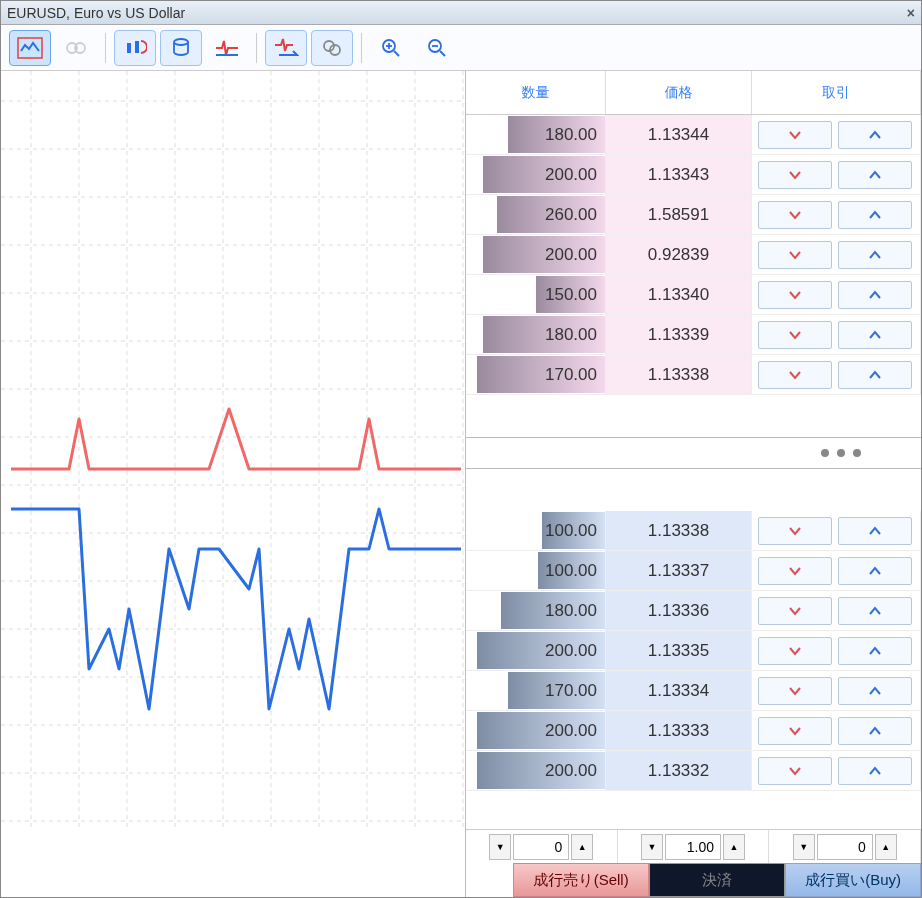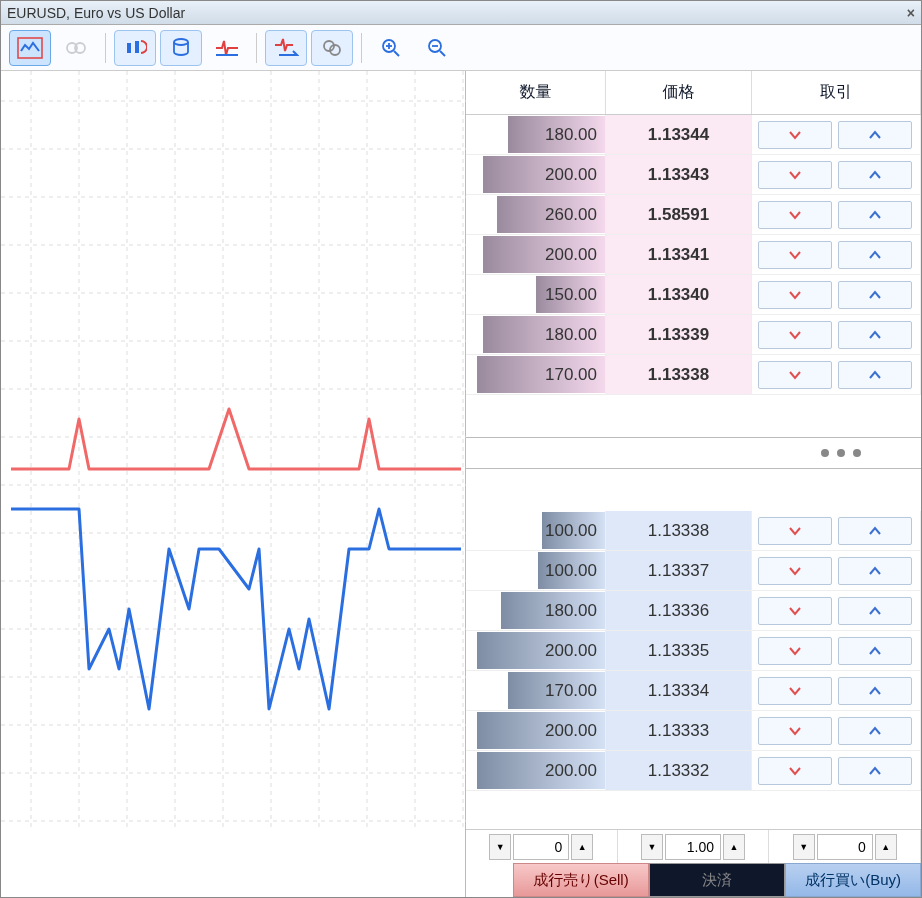--- a/index.html
+++ b/index.html
@@ -17,39 +17,39 @@
 .sep { width: 1px; height: 30px; background: #ccc; margin: 0 4px; }
 
 .main { flex: 1; display: flex; overflow: hidden; }
 
 .chart-area { width: 465px; border-right: 1px solid #bbb; position: relative; background: #fff; }
 .chart-grid { position: absolute; inset: 0; }
 .chart-grid line { stroke: #ddd; stroke-dasharray: 4 4; }
 
 .dom-area { flex: 1; display: flex; flex-direction: column; }
 .dom-header { display: flex; height: 44px; border-bottom: 1px solid #ccc; background: #fff; }
-.dom-header > div { border-right: 1px solid #ddd; display: flex; align-items: center; justify-content: center; font-size: 16px; color: #0f172a; }
+.dom-header > div { border-right: 1px solid #ddd; display: flex; align-items: center; justify-content: center; font-size: 14px; color: #3b82f6; }
 
 .col-vol { width: 140px; }
 .col-price { width: 146px; }
 .col-trade { flex: 1; }
 
 .dom-body { flex: 1; overflow: hidden; display: flex; flex-direction: column; gap: 42px; }
 .dom-rows { display: flex; flex-direction: column; }
 .dom-row { display: flex; height: 40px; }
 .dom-row > div { border-right: 1px solid #eee; border-bottom: 1px solid #eee; display: flex; align-items: center; }
 
 .vol-cell { width: 140px; justify-content: flex-end; padding-right: 8px; font-size: 17px; color: #333; position: relative; }
 .vol-bar { position: absolute; top: 1px; bottom: 1px; right: 0; z-index: 0; }
 .vol-bar.ask { background: linear-gradient(to right, #9a8a9e, #f4d8ec); }
 .vol-bar.bid { background: linear-gradient(to right, #7e8da4, #d4e0f4); }
 .vol-text { position: relative; z-index: 1; }
 
 .price-cell { width: 146px; justify-content: center; font-size: 17px; color: #333; }
-.price-cell.ask { background: #fbeaf4; font-weight: bold; }
+.price-cell.ask { background: #fbeaf4; }
 .price-cell.bid { background: #dee8f8; }
 
 .trade-cell { flex: 1; display: flex; align-items: center; gap: 6px; padding: 0 6px; }
 .arrow-btn { width: 74px; height: 28px; border: 1px solid #b8c8dc; background: #f4f8ff; display: flex; align-items: center; justify-content: center; cursor: pointer; border-radius: 2px; }
 .arrow-btn svg { display: block; }
 
 .spread-row { height: 32px; display: flex; align-items: center; justify-content: flex-end; padding-right: 60px; border-top: 1px solid #bbb; border-bottom: 1px solid #bbb; background: #fff; }
 .spread-dots { display: flex; gap: 8px; }
 .spread-dots span { width: 8px; height: 8px; border-radius: 50%; background: #888; }
 
@@ -239,21 +239,21 @@
                     <polyline points="2,8 7,2 12,8" fill="none" stroke="#3a70d0" stroke-width="2"></polyline>
                   </svg>
                 </div>
       </div>
     </div>
     <div class="dom-row">
       <div class="vol-cell">
         <div class="vol-bar ask" style="width:88%"></div>
         <span class="vol-text">200.00</span>
       </div>
-      <div class="price-cell ask">1.13341</div>
+      <div class="price-cell ask">0.92839</div>
       <div class="trade-cell">
         <div class="arrow-btn">
                   <svg width="14" height="10">
                     <polyline points="2,2 7,8 12,2" fill="none" stroke="#e05050" stroke-width="2"></polyline>
                   </svg>
                 </div>
         <div class="arrow-btn">
                   <svg width="14" height="10">
                     <polyline points="2,8 7,2 12,8" fill="none" stroke="#3a70d0" stroke-width="2"></polyline>
                   </svg>

